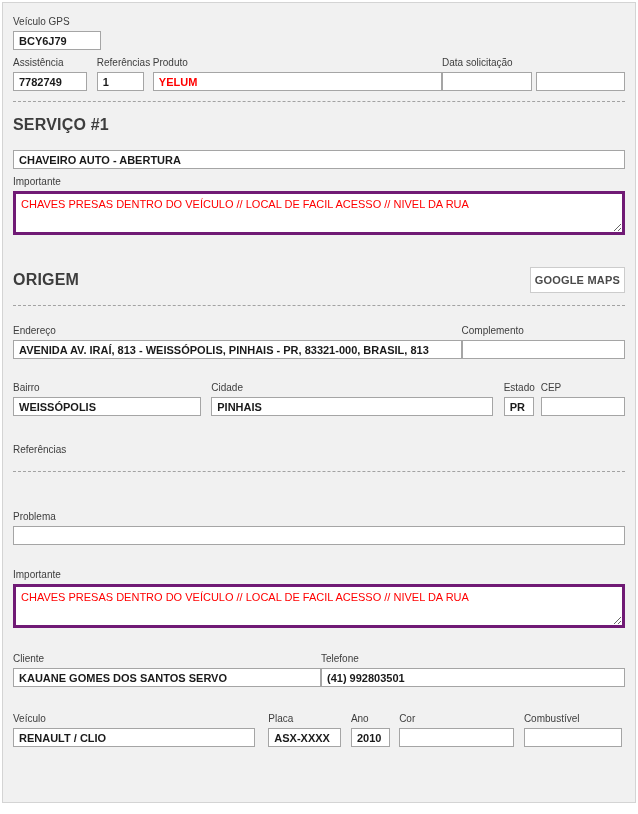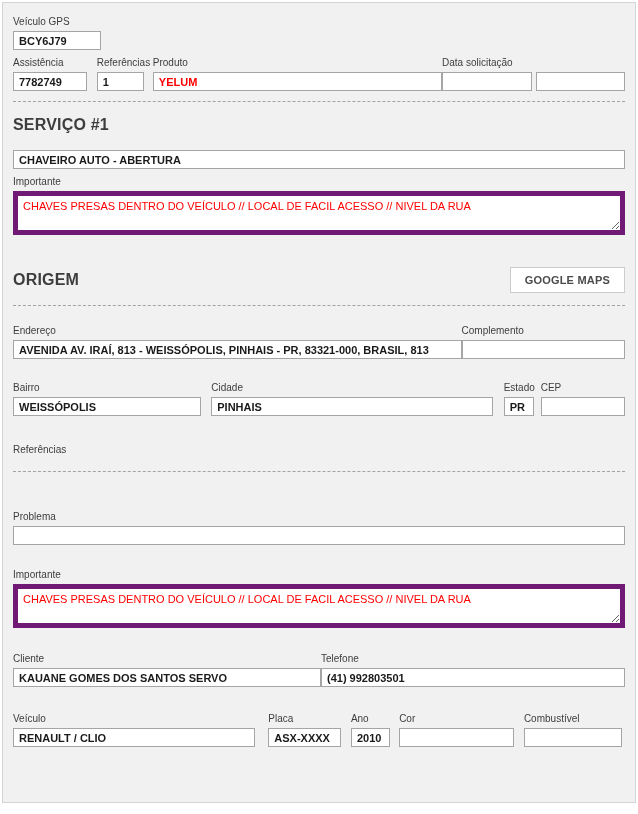--- a/index.html
+++ b/index.html
@@ -33,21 +33,21 @@
     font-family: "Liberation Sans", sans-serif;
     font-size: 11px;
     color: #1a1a1a;
     border-radius: 0;
     font-weight: bold;
   }
 
   textarea.big {
     width: 100%;
     height: 44px;
-    border: 5px solid #701a75;
+    border: 3px solid #701a75;
     background: #ffffff;
     padding: 3px 5px;
     font-family: "Liberation Sans", sans-serif;
     font-size: 11px;
     line-height: 14px;
     resize: both;
     border-radius: 0;
   }
 
   .red { color: #ff0000 !important; }
@@ -70,21 +70,21 @@
     letter-spacing: 0.2px;
   }
 
   .maps-btn {
     background: #ffffff;
     border: 1px solid #cccccc;
     color: #4a4a4a;
     font-family: "Liberation Sans", sans-serif;
     font-size: 11px;
     font-weight: bold;
-    padding: 6px 14px;
+    padding: 6px 4px;
     cursor: pointer;
     letter-spacing: 0.2px;
   }
 
   
   .mb6  { margin-bottom: 6px; }
   .mb10 { margin-bottom: 10px; }
   .mb12 { margin-bottom: 12px; }
   .mb14 { margin-bottom: 14px; }
   .mb16 { margin-bottom: 16px; }

